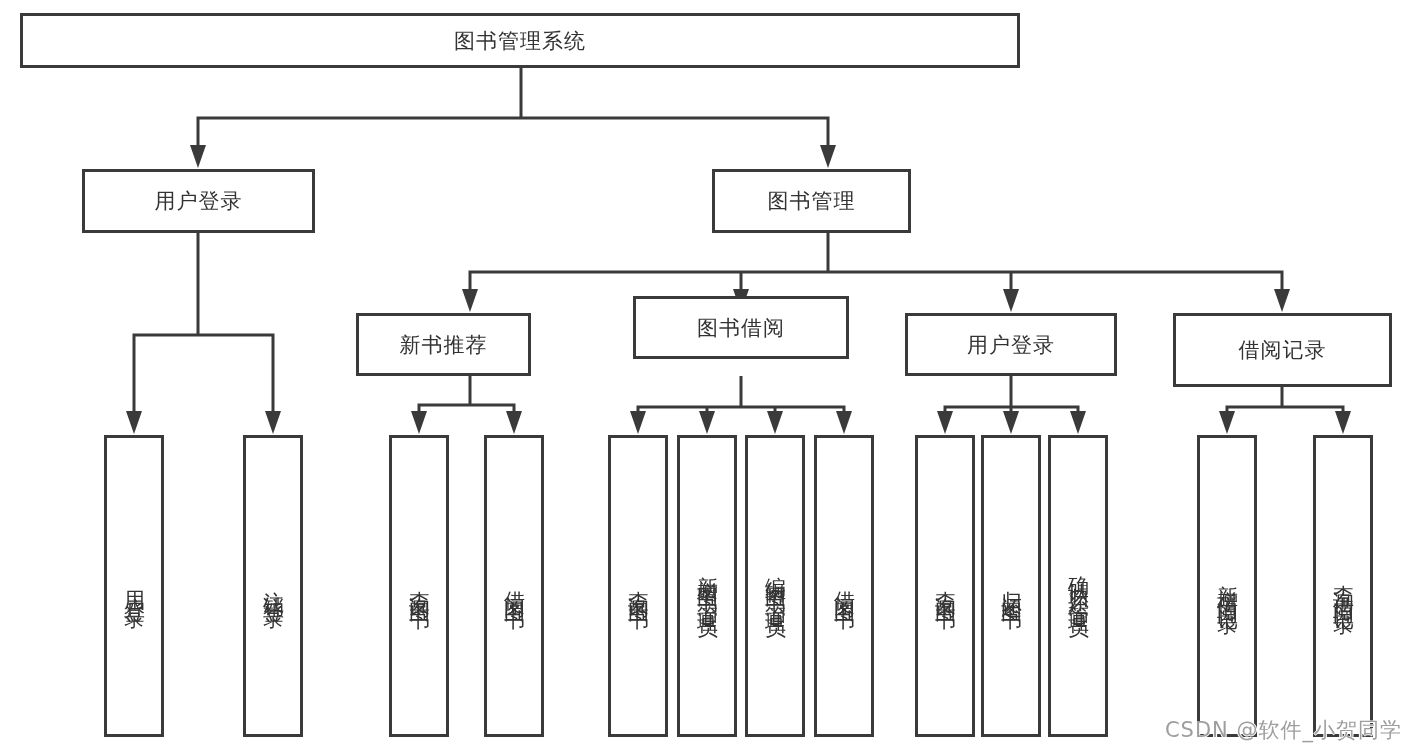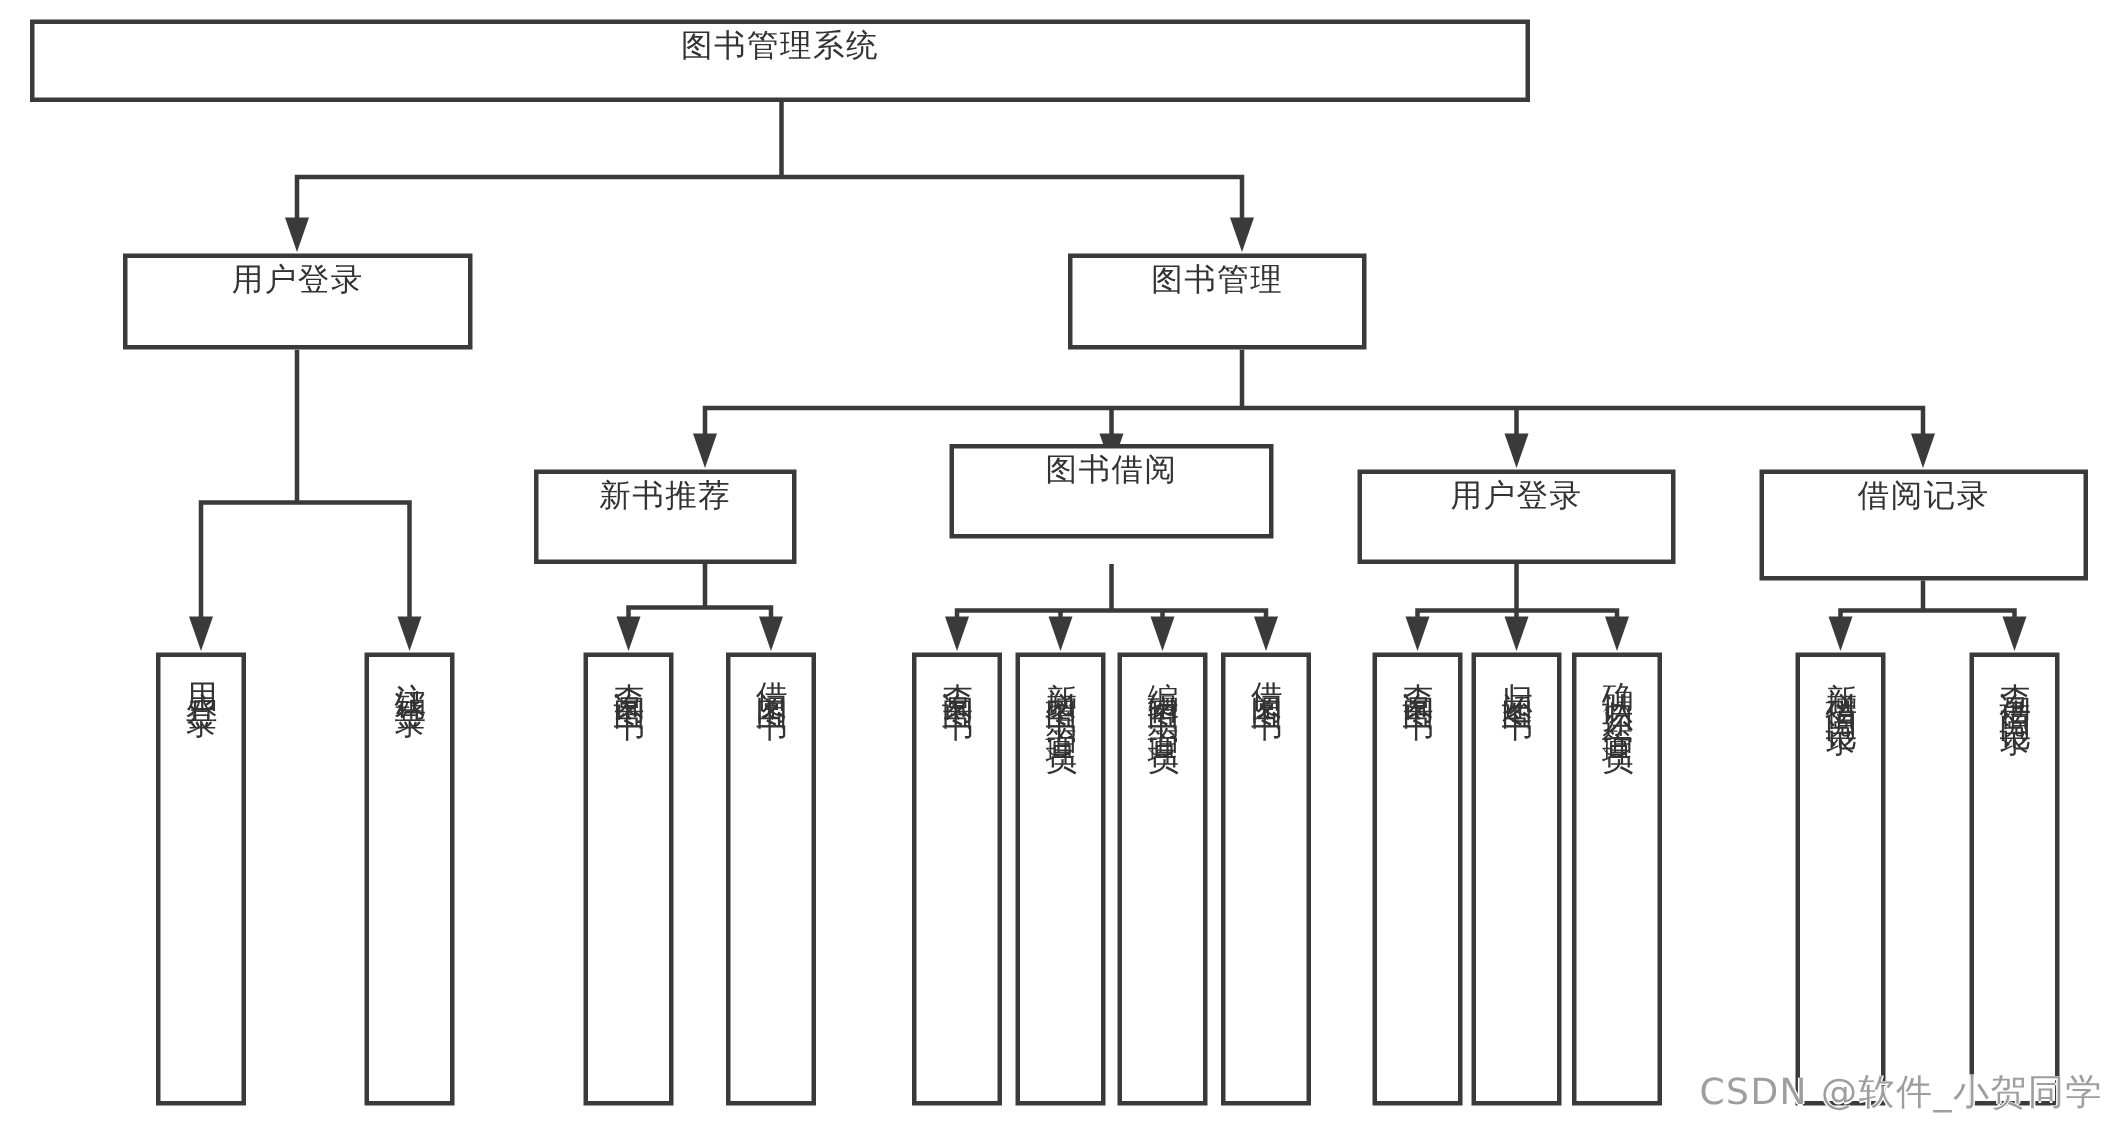--- a/index.html
+++ b/index.html
@@ -3,29 +3,29 @@
 <meta charset="utf-8">
 <style>
   html,body{margin:0;padding:0;background:#fff;}
   .stage{
     position:relative;width:1405px;height:747px;background:#ffffff;
     font-family:"DejaVu Sans","Liberation Sans",sans-serif;color:#333333;overflow:hidden;
   }
   svg.connectors{position:absolute;left:0;top:0;}
   .box{
     position:absolute;box-sizing:border-box;background:#ffffff;
-    border:3px solid #3a3a3a;display:flex;justify-content:center;
+    border:3px solid #3a3a3a;display:flex;align-items:center;justify-content:center;
   }
   .box.h span{font-size:21px;letter-spacing:1px;white-space:nowrap;}
   .box.v span{
     writing-mode:vertical-rl;text-orientation:mixed;
     font-size:21px;letter-spacing:6px;line-height:1;white-space:nowrap;
   }
   .watermark{
-    position:absolute;right:3px;bottom:3px;font-size:24px;letter-spacing:1px;
+    position:absolute;right:3px;bottom:3px;font-size:21px;letter-spacing:1px;
     color:#9e9e9e;text-shadow:0 1px 0 #ffffff,1px 0 0 #ffffff,-1px 0 0 #ffffff;
     white-space:nowrap;
     margin-left:21px;
   }
 </style>
 </head>
 <body>
 
 <div class="stage">
 

